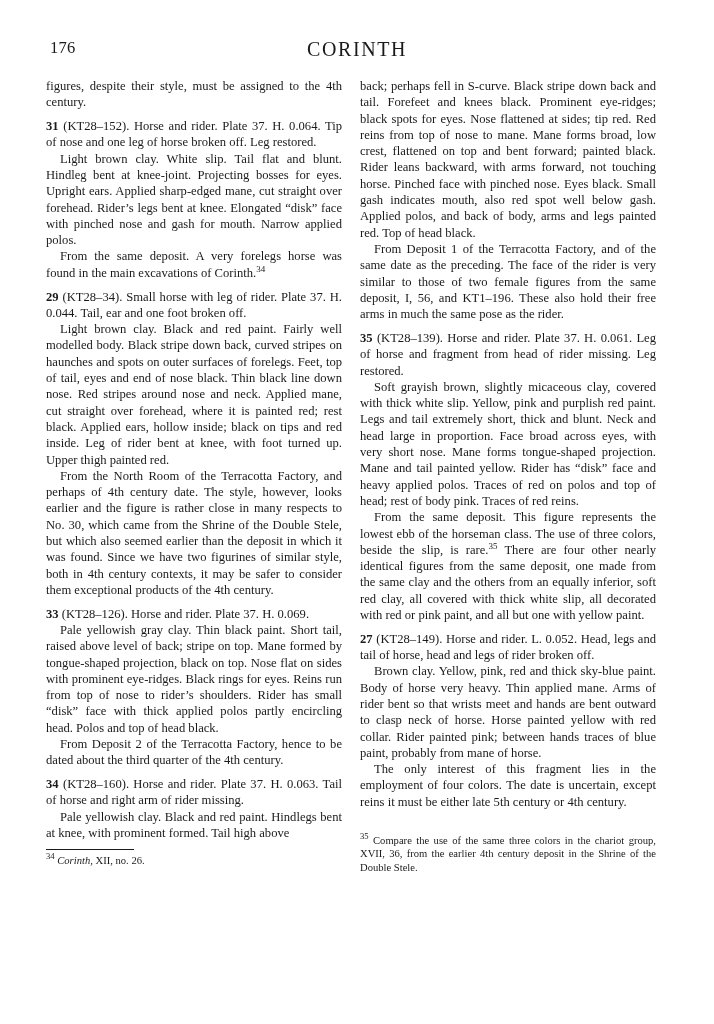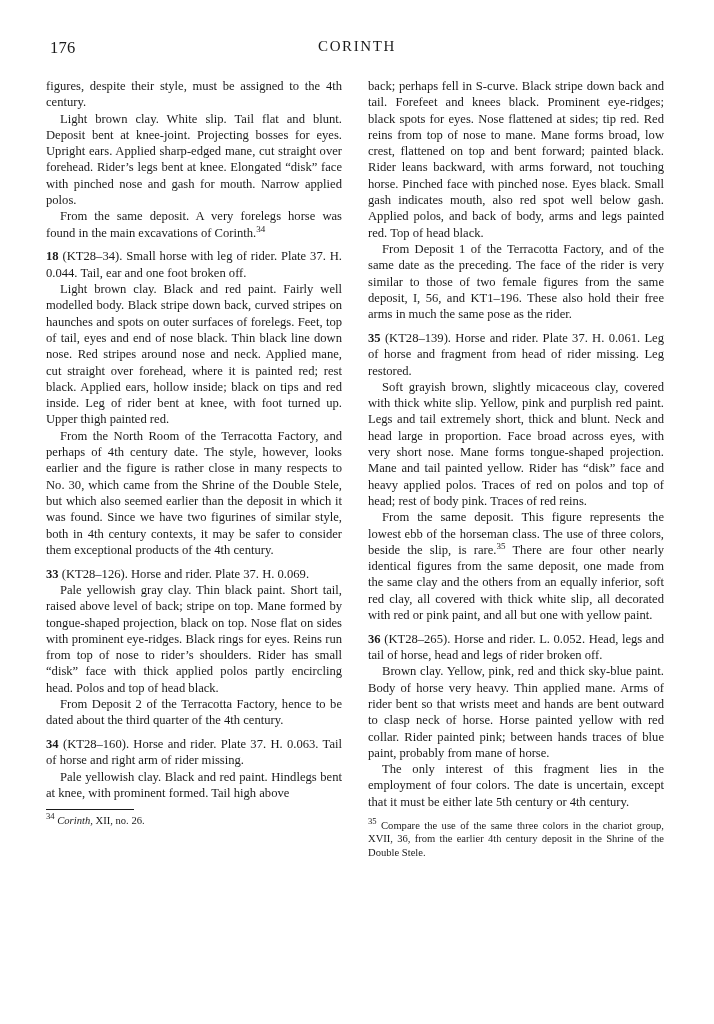--- a/index.html
+++ b/index.html
@@ -32,26 +32,26 @@
     top: 0;
     font-size: 16.5px;
     letter-spacing: 0.3px;
   }
   .head-title {
     position: absolute;
     left: 0;
     right: 0;
     top: 0;
     text-align: center;
-    font-size: 15px;
+    font-size: 20px;
     letter-spacing: 1.6px;
   }
   .columns {
     display: flex;
-    gap: 26px;
+    gap: 18px;
     align-items: flex-start;
   }
   .col {
     width: 296px;
     font-size: 12.6px;
     line-height: 1.295;
     text-align: justify;
     text-justify: inter-word;
     hyphens: manual;
   }
@@ -94,45 +94,46 @@
     vertical-align: super;
     line-height: 0;
   }
   .ital {
     font-style: italic;
   }
   .col-left-foot {
     margin-top: 7px;
   }
   .col-right-foot {
-    margin-top: 9px;
+    margin-top: 24px;
   }
 </style>
 </head>
 <body>
 
 <div class="page">
 
   <div class="running-head">
     <div class="folio">176</div>
     <div class="head-title">CORINTH</div>
   </div>
 
   <div class="columns">
 
     <div class="col">
 
       <p class="noindent">figures, despite their style, must be assigned to the 4th century.</p>
 
+      <p class="entry"><span class="num">31</span> <span>(KT28–152). Horse and rider. Plate 37. H. 0.064. Tip of nose and one leg of horse broken off. Leg restored.</span></p>
 
-      <p class="body-after">Light brown clay. White slip. Tail flat and blunt. Deposit bent at knee-joint. Projecting bosses for eyes. Upright ears. Applied sharp-edged mane, cut straight over forehead. Rider’s legs bent at knee. Elongated “disk” face with pinched nose and gash for mouth. Narrow applied polos.</p>
+      <p class="body-after">Light brown clay. White slip. Tail flat and blunt. Hindleg bent at knee-joint. Projecting bosses for eyes. Upright ears. Applied sharp-edged mane, cut straight over forehead. Rider’s legs bent at knee. Elongated “disk” face with pinched nose and gash for mouth. Narrow applied polos.</p>
 
       <p class="body-after"><span>From the same deposit. A very forelegs horse was found in the main excavations of Corinth.</span><span class="sup">34</span></p>
 
-      <p class="entry"><span class="num">18</span> <span>(KT28–34). Small horse with leg of rider. Plate 37. H. 0.044. Tail, ear and one foot broken off.</span></p>
+      <p class="entry"><span class="num">29</span> <span>(KT28–34). Small horse with leg of rider. Plate 37. H. 0.044. Tail, ear and one foot broken off.</span></p>
 
       <p class="body-after">Light brown clay. Black and red paint. Fairly well modelled body. Black stripe down back, curved stripes on haunches and spots on outer surfaces of forelegs. Feet, top of tail, eyes and end of nose black. Thin black line down nose. Red stripes around nose and neck. Applied mane, cut straight over forehead, where it is painted red; rest black. Applied ears, hollow inside; black on tips and red inside. Leg of rider bent at knee, with foot turned up. Upper thigh painted red.</p>
 
       <p class="body-after">From the North Room of the Terracotta Factory, and perhaps of 4th century date. The style, however, looks earlier and the figure is rather close in many respects to No. 30, which came from the Shrine of the Double Stele, but which also seemed earlier than the deposit in which it was found. Since we have two figurines of similar style, both in 4th century contexts, it may be safer to consider them exceptional products of the 4th century.</p>
 
       <p class="entry"><span class="num">33</span> <span>(KT28–126). Horse and rider. Plate 37. H. 0.069.</span></p>
 
       <p class="body-after">Pale yellowish gray clay. Thin black paint. Short tail, raised above level of back; stripe on top. Mane formed by tongue-shaped projection, black on top. Nose flat on sides with prominent eye-ridges. Black rings for eyes. Reins run from top of nose to rider’s shoulders. Rider has small “disk” face with thick applied polos partly encircling head. Polos and top of head black.</p>
 
       <p class="body-after">From Deposit 2 of the Terracotta Factory, hence to be dated about the third quarter of the 4th century.</p>
@@ -153,25 +154,25 @@
       <p class="noindent">back; perhaps fell in S-curve. Black stripe down back and tail. Forefeet and knees black. Prominent eye-ridges; black spots for eyes. Nose flattened at sides; tip red. Red reins from top of nose to mane. Mane forms broad, low crest, flattened on top and bent forward; painted black. Rider leans backward, with arms forward, not touching horse. Pinched face with pinched nose. Eyes black. Small gash indicates mouth, also red spot well below gash. Applied polos, and back of body, arms and legs painted red. Top of head black.</p>
 
       <p class="body-after">From Deposit 1 of the Terracotta Factory, and of the same date as the preceding. The face of the rider is very similar to those of two female figures from the same deposit, I, 56, and KT1–196. These also hold their free arms in much the same pose as the rider.</p>
 
       <p class="entry"><span class="num">35</span> <span>(KT28–139). Horse and rider. Plate 37. H. 0.061. Leg of horse and fragment from head of rider missing. Leg restored.</span></p>
 
       <p class="body-after">Soft grayish brown, slightly micaceous clay, covered with thick white slip. Yellow, pink and purplish red paint. Legs and tail extremely short, thick and blunt. Neck and head large in proportion. Face broad across eyes, with very short nose. Mane forms tongue-shaped projection. Mane and tail painted yellow. Rider has “disk” face and heavy applied polos. Traces of red on polos and top of head; rest of body pink. Traces of red reins.</p>
 
       <p class="body-after"><span>From the same deposit. This figure represents the lowest ebb of the horseman class. The use of three colors, beside the slip, is rare.</span><span class="sup">35</span><span> There are four other nearly identical figures from the same deposit, one made from the same clay and the others from an equally inferior, soft red clay, all covered with thick white slip, all decorated with red or pink paint, and all but one with yellow paint.</span></p>
 
-      <p class="entry"><span class="num">36</span> <span>(KT28–265). Horse and rider. L. 0.052. Head, legs and tail of horse, head and legs of rider broken off.</span></p>
+      <p class="entry"><span class="num">27</span> <span>(KT28–149). Horse and rider. L. 0.052. Head, legs and tail of horse, head and legs of rider broken off.</span></p>
 
       <p class="body-after">Brown clay. Yellow, pink, red and thick sky-blue paint. Body of horse very heavy. Thin applied mane. Arms of rider bent so that wrists meet and hands are bent outward to clasp neck of horse. Horse painted yellow with red collar. Rider painted pink; between hands traces of blue paint, probably from mane of horse.</p>
 
-      <p class="body-after">The only interest of this fragment lies in the employment of four colors. The date is uncertain, except that it must be either late 5th century or 4th century.</p>
+      <p class="body-after">The only interest of this fragment lies in the employment of four colors. The date is uncertain, except reins it must be either late 5th century or 4th century.</p>
 
       <div class="col-right-foot">
         <p class="footnote"><span class="fnum">35</span> <span>Compare the use of the same three colors in the chariot group, XVII, 36, from the earlier 4th century deposit in the Shrine of the Double Stele.</span></p>
       </div>
 
     </div>
 
   </div>
 
 </div>

